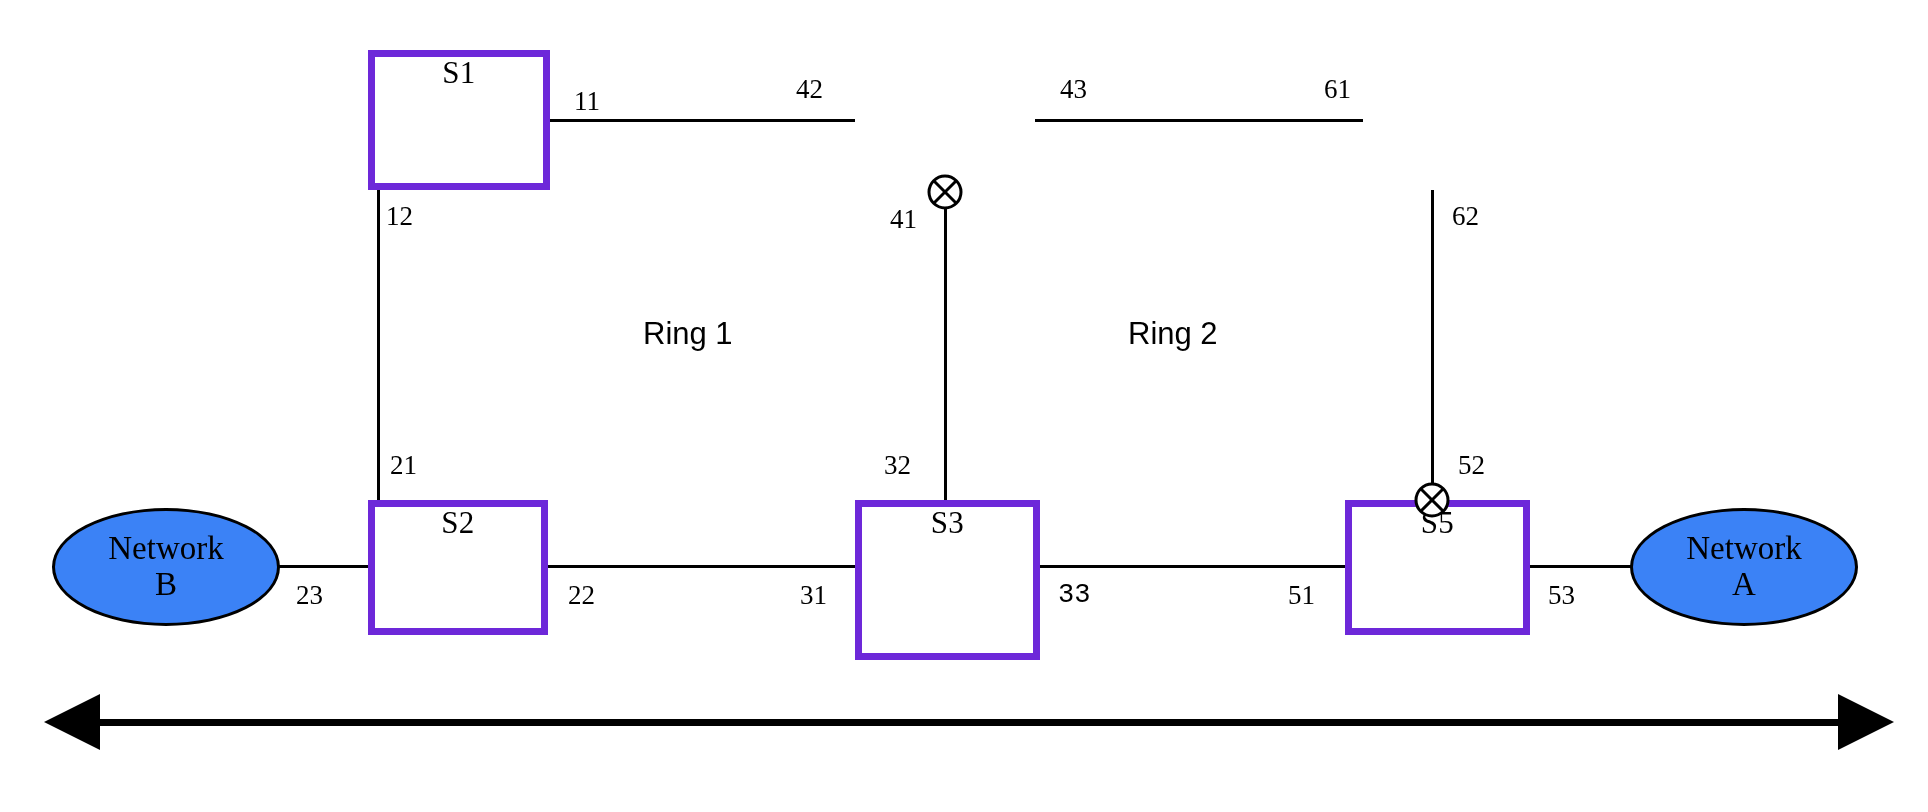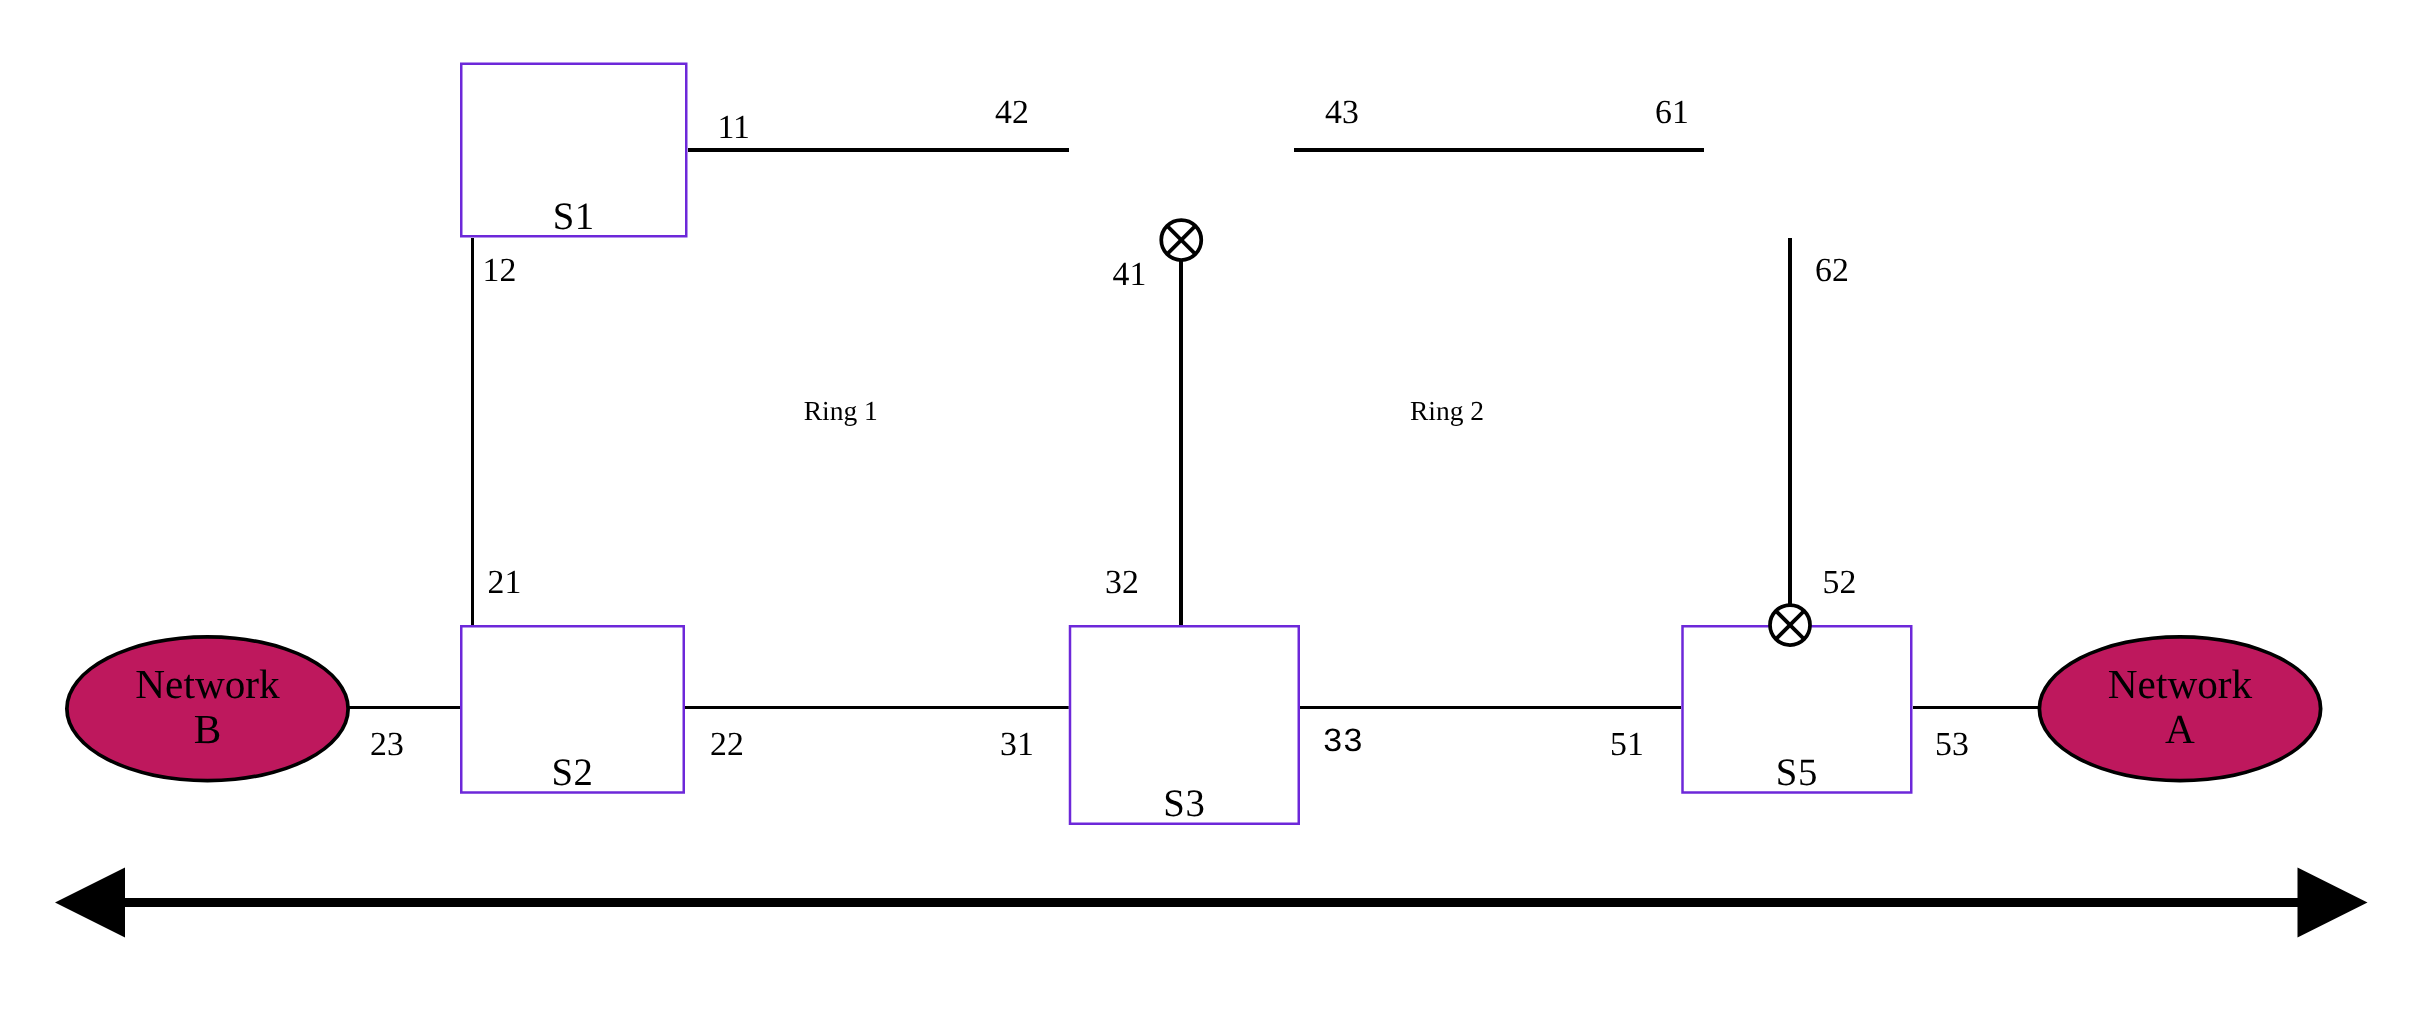--- a/index.html
+++ b/index.html
@@ -20,39 +20,39 @@
   }
   #diagram-svg {
     position: absolute;
     left: 0;
     top: 0;
     width: 1928px;
     height: 812px;
   }
   .node-box {
     position: absolute;
-    border: 2px solid #6d28d9;
+    border: 7px solid #6d28d9;
     background: #ffffff;
     display: flex;
-    align-items: flex-end;
+    align-items: flex-start;
     justify-content: center;
     box-sizing: border-box;
   }
   .node-label {
     font-family: "Liberation Serif", "DejaVu Serif", serif;
     font-size: 31px;
     color: #000000;
     letter-spacing: 0.5px;
     line-height: 1;
   }
   .cloud-ellipse {
     position: absolute;
     border: 3px solid #000000;
     border-radius: 50%;
-    background: #be185d;
+    background: #3b82f6;
     display: flex;
     flex-direction: column;
     align-items: center;
     justify-content: center;
     box-sizing: border-box;
   }
   .cloud-line {
     font-family: "Liberation Serif", "DejaVu Serif", serif;
     font-size: 33px;
     color: #000000;
@@ -62,22 +62,22 @@
   .port-label {
     position: absolute;
     font-family: "Liberation Serif", "DejaVu Serif", serif;
     font-size: 27px;
     color: #000000;
     white-space: nowrap;
     line-height: 1;
   }
   .ring-label {
     position: absolute;
-    font-family: Liberation Serif, serif;
-    font-size: 22px;
+    font-family: Liberation Sans, sans-serif;
+    font-size: 31px;
     color: #000000;
     white-space: nowrap;
     line-height: 1;
   }
   .blocked-port {
     position: absolute;
     width: 38px;
     height: 38px;
   }
 </style>

